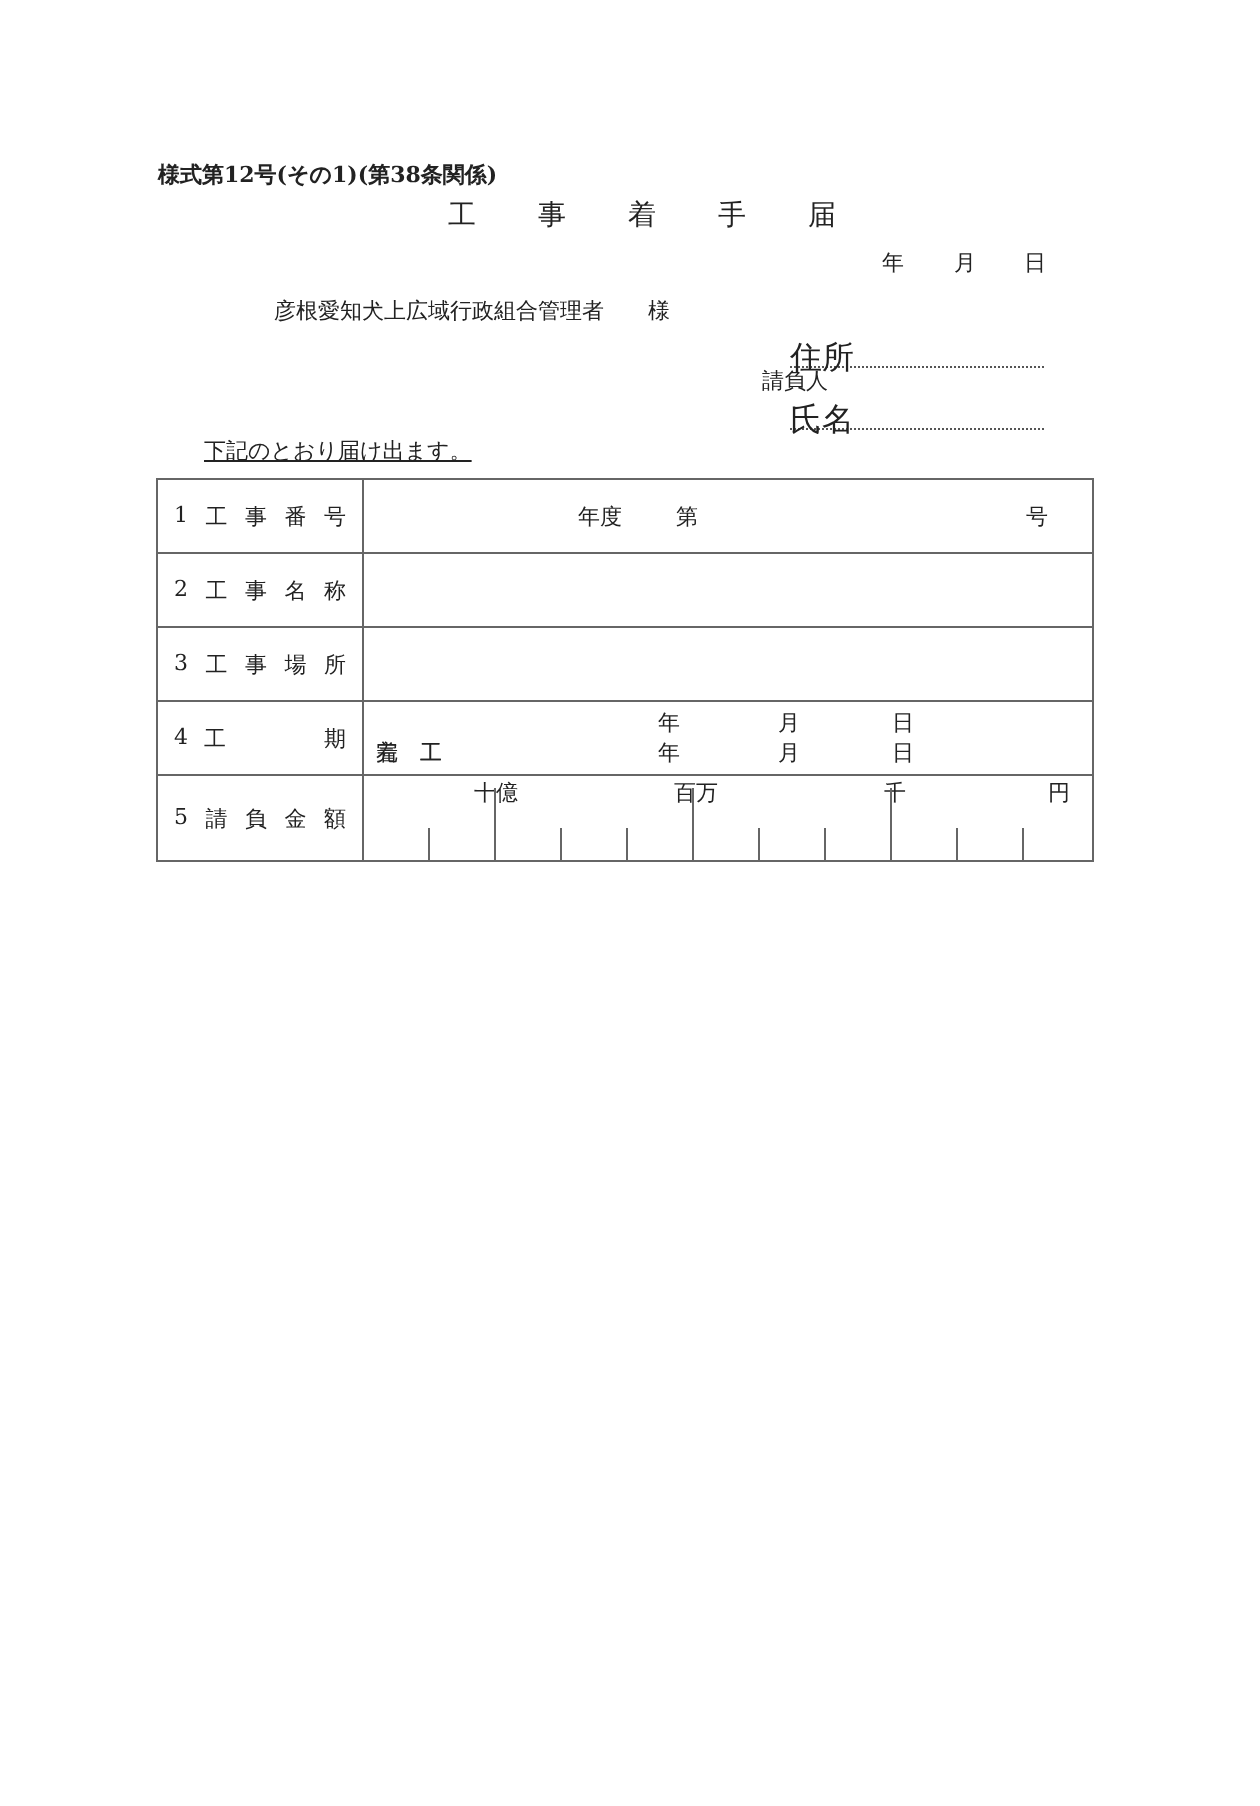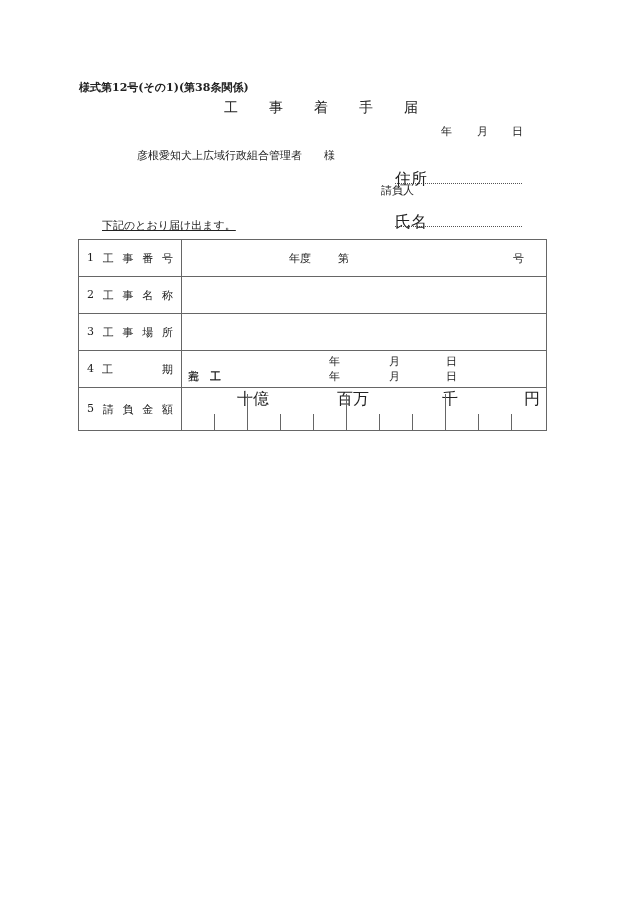--- a/index.html
+++ b/index.html
@@ -18,21 +18,21 @@
 
   table.form { position:absolute; left:78px; top:239px; border-collapse:collapse; width:469px; }
   table.form td { border:1px solid #666; padding:0; height:36px; vertical-align:middle; }
   table.form td.lbl { width:102px; }
   .lbl-inner { display:flex; justify-content:space-between; padding:0 8px 0 8px; font-size:11px; }
   .cell-rel { position:relative; height:100%; }
   .row5 td { height:42px; }
   .tick { position:absolute; bottom:0; width:1px; background:#666; }
   .tick.short { height:16px; }
   .tick.tall { height:36px; }
-  .unit { position:absolute; top:1px; font-size:16px; }
+  .unit { position:absolute; top:1px; font-size:11px; }
 </style>
 </head>
 <body>
 
 <div class="abs form-id">様式第12号(その1)(第38条関係)</div>
 
 <div class="abs title">
   <span>工</span><span>事</span><span>着</span><span>手</span><span>届</span>
 </div>
 
@@ -40,21 +40,21 @@
 <div class="abs date" style="left:477px">月</div>
 <div class="abs date" style="left:512px">日</div>
 
 <div class="abs addressee">彦根愛知犬上広域行政組合管理者</div>
 <div class="abs sama">様</div>
 
 <div class="abs contractor-label">請負人</div>
 <div class="abs field-line" style="top:169px">
   <span>住所</span>
 </div>
-<div class="abs field-line" style="top:212px">
+<div class="abs field-line" style="top:200px">
   <span>氏名</span>
 </div>
 
 <div class="abs intro">下記のとおり届け出ます。</div>
 
 <table class="form">
   <tbody>
       <tr>
     <td class="lbl">
       <div class="lbl-inner">

